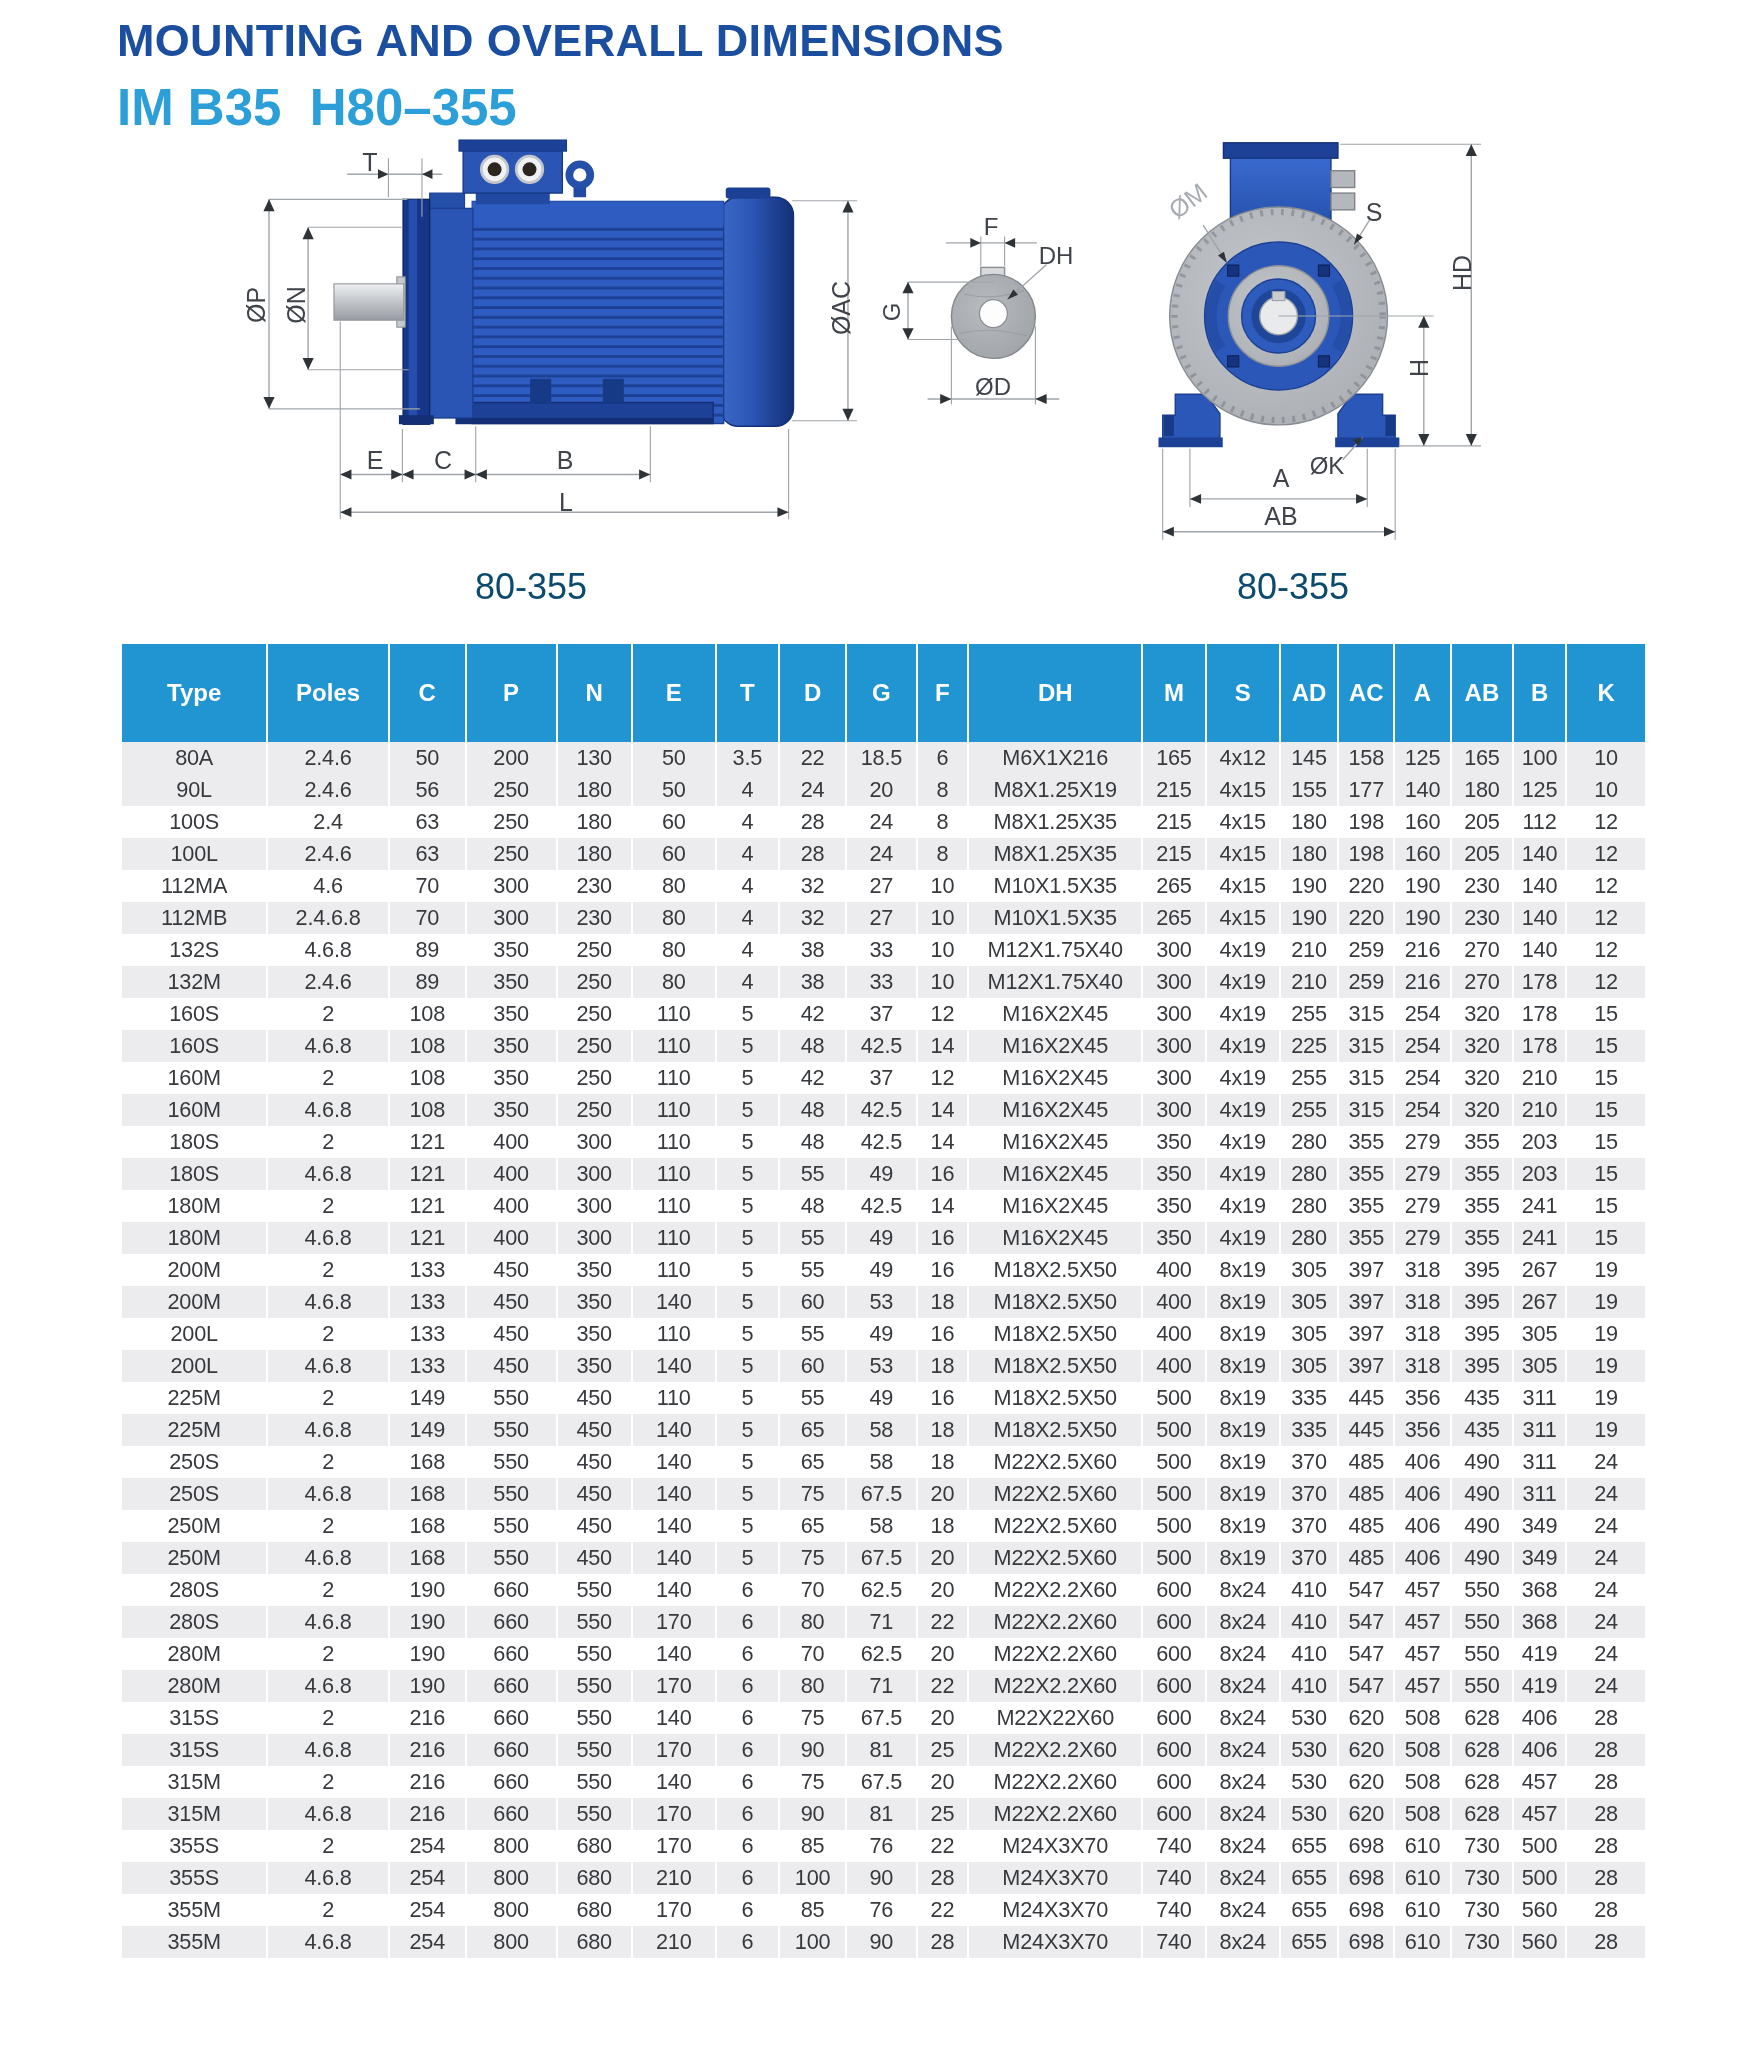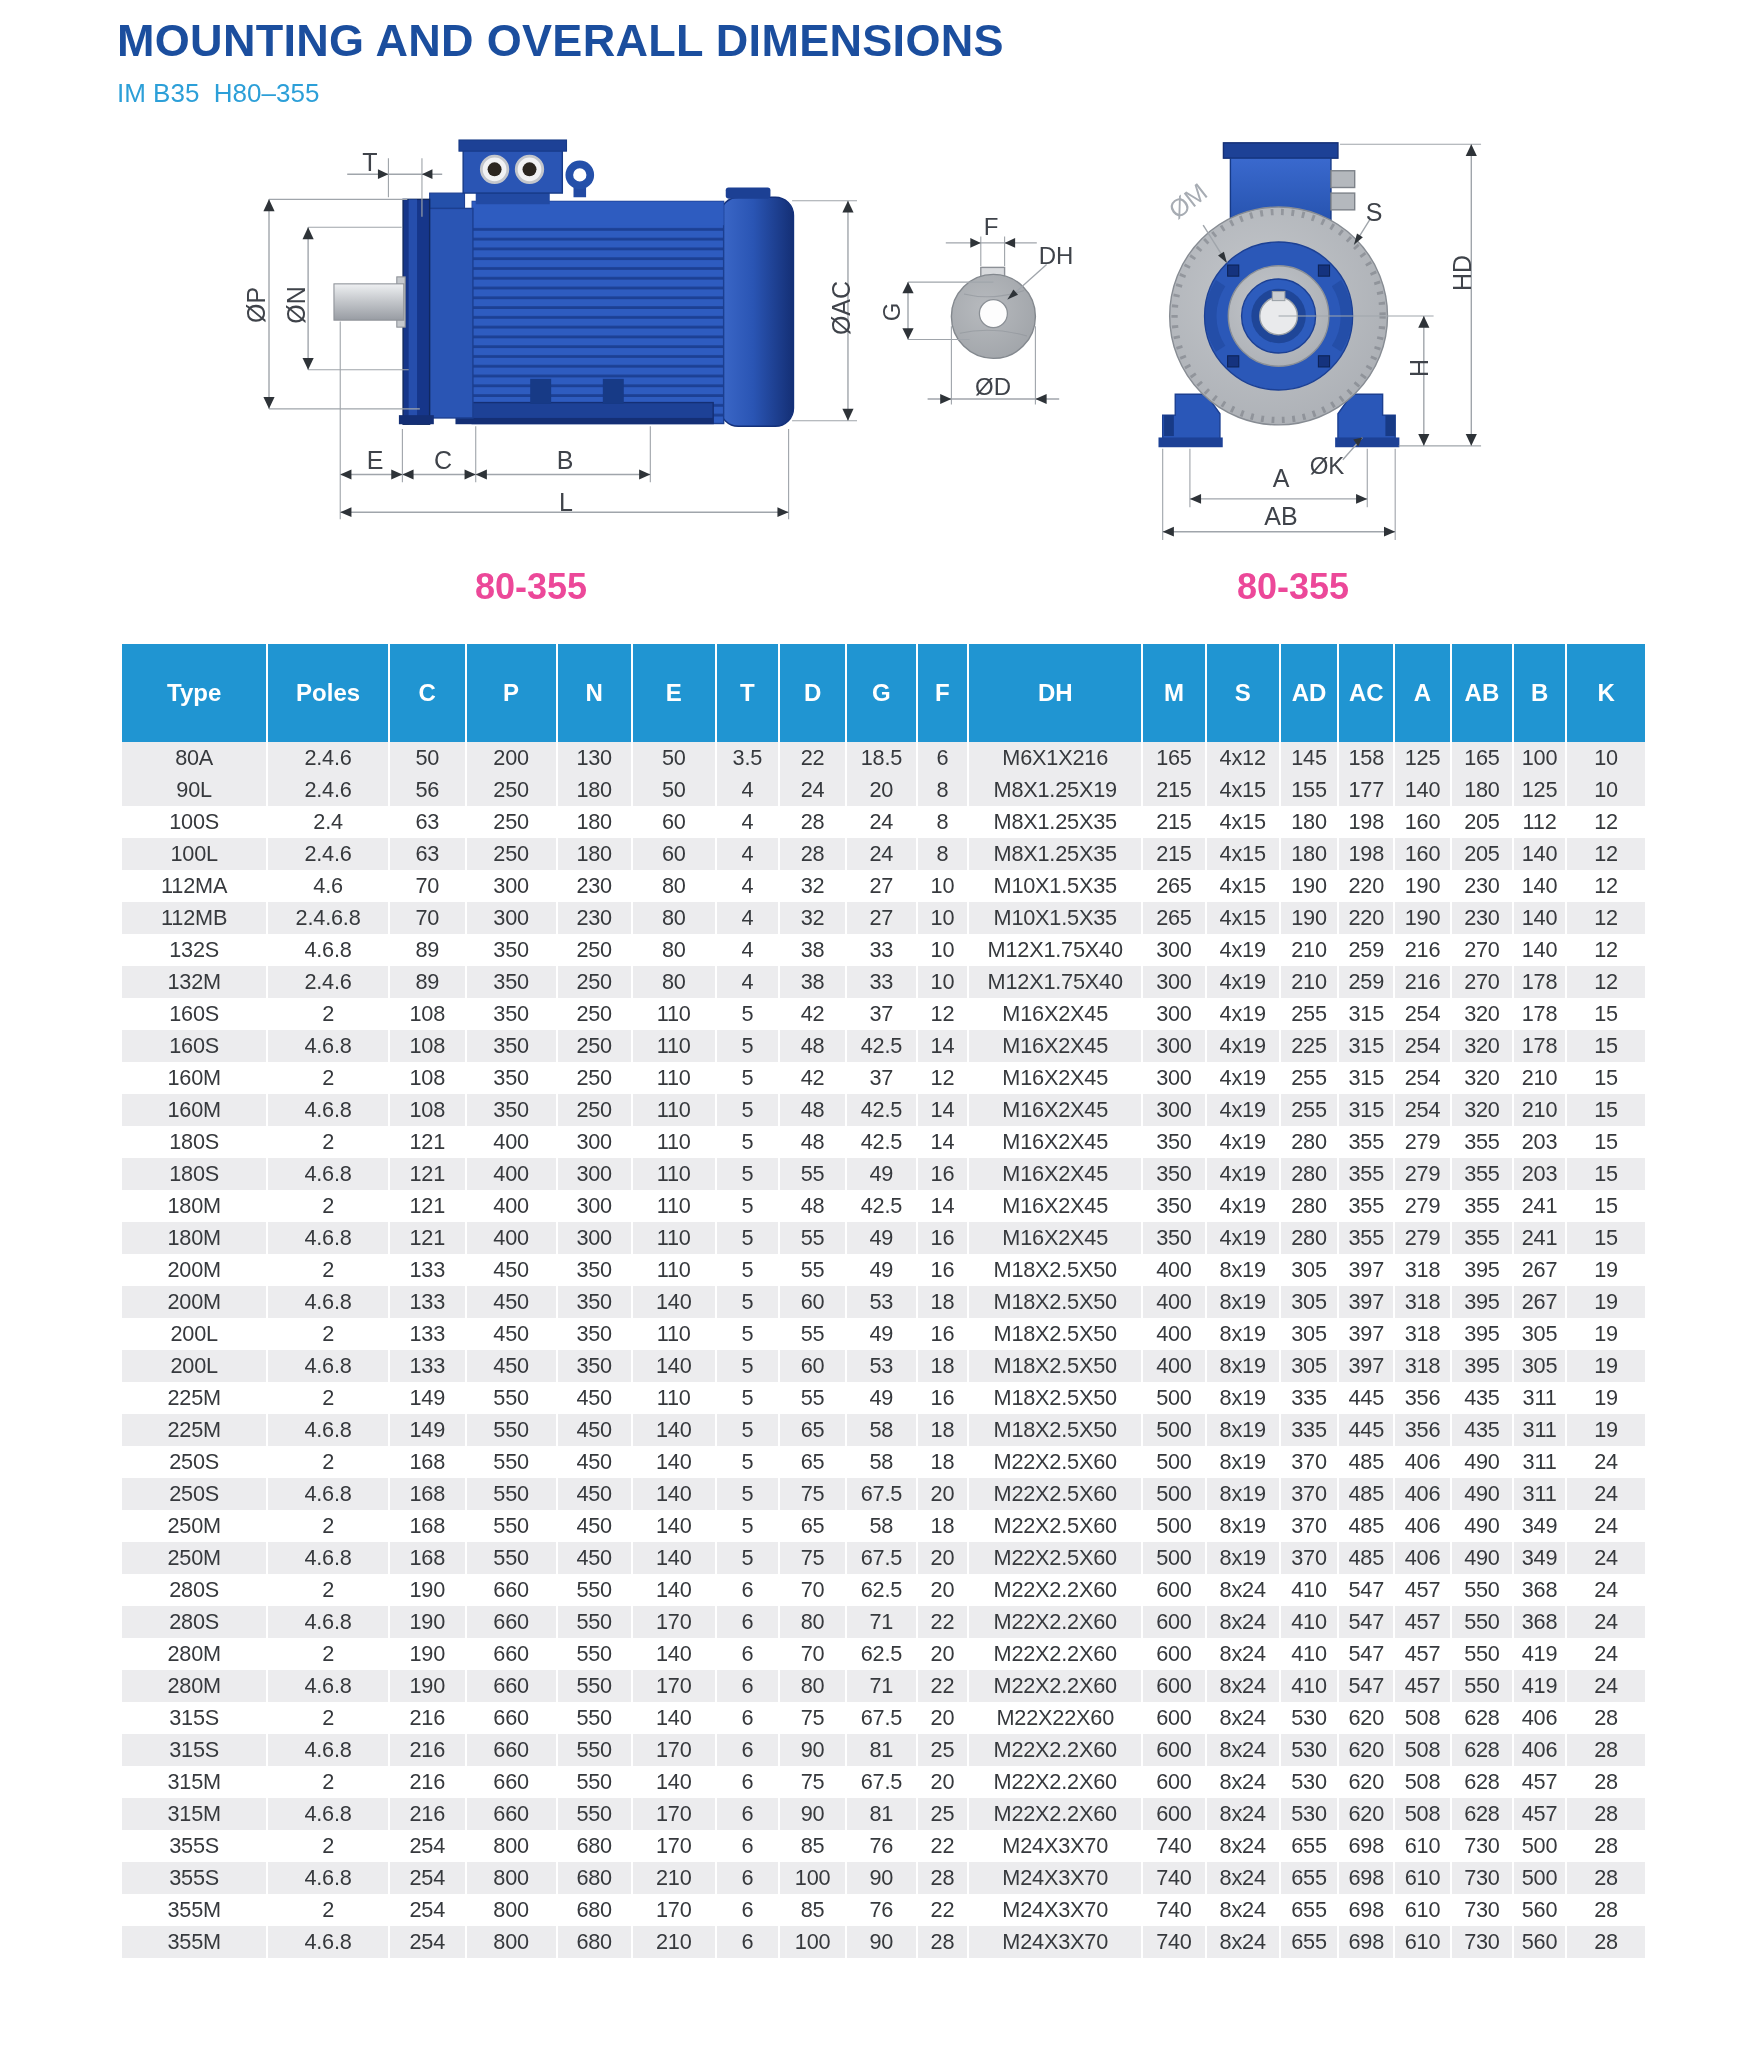--- a/index.html
+++ b/index.html
@@ -1,24 +1,24 @@
 <!DOCTYPE html>
 <html style="font-size:11.2px"><head>
 <meta charset="utf-8">
 <style>
   html,body{margin:0;padding:0;background:#ffffff;}
   .page{position:relative;width:1757px;height:2066px;background:#fff;overflow:hidden;
         font-family:"Liberation Sans",sans-serif;padding-left:8px;}
   .title{position:absolute;left:117px;top:15.4px;font-size:45px;font-weight:800;
          color:#1B4E9E;white-space:pre;letter-spacing:0.3px;}
-  .subtitle{position:absolute;left:117px;top:78px;font-size:26px;font-weight:400;
+  .subtitle{position:absolute;left:117px;top:78px;font-size:51px;font-weight:700;
          color:#2C9FD8;white-space:pre;}
   .figures{position:absolute;left:0;top:0;width:1757px;height:629px;}
   svg{position:absolute;}
-  .caption{position:absolute;font-size:36px;font-weight:700;color:#ec4899;
+  .caption{position:absolute;font-size:36px;font-weight:400;color:#0c4a6e;
            transform:translate(-50%,-50%);white-space:nowrap;}
   .dim{position:absolute;font-size:25px;font-weight:400;color:#3f434a;
        transform:translate(-50%,-50%);white-space:nowrap;line-height:1;}
   .dim.rot{transform:translate(-50%,-50%) rotate(-90deg);}
   .dim.rot45{transform:translate(-50%,-50%) rotate(-38deg);color:#a7acb3;}
   .dim.sm{font-size:24px;}
   table{position:absolute;left:122px;top:644px;width:1523px;border-collapse:collapse;
         table-layout:fixed;}
   thead th{background:#2095D2;color:#ffffff;font-size:24px;font-weight:700;height:98px;
         text-align:center;vertical-align:middle;padding:0;}

